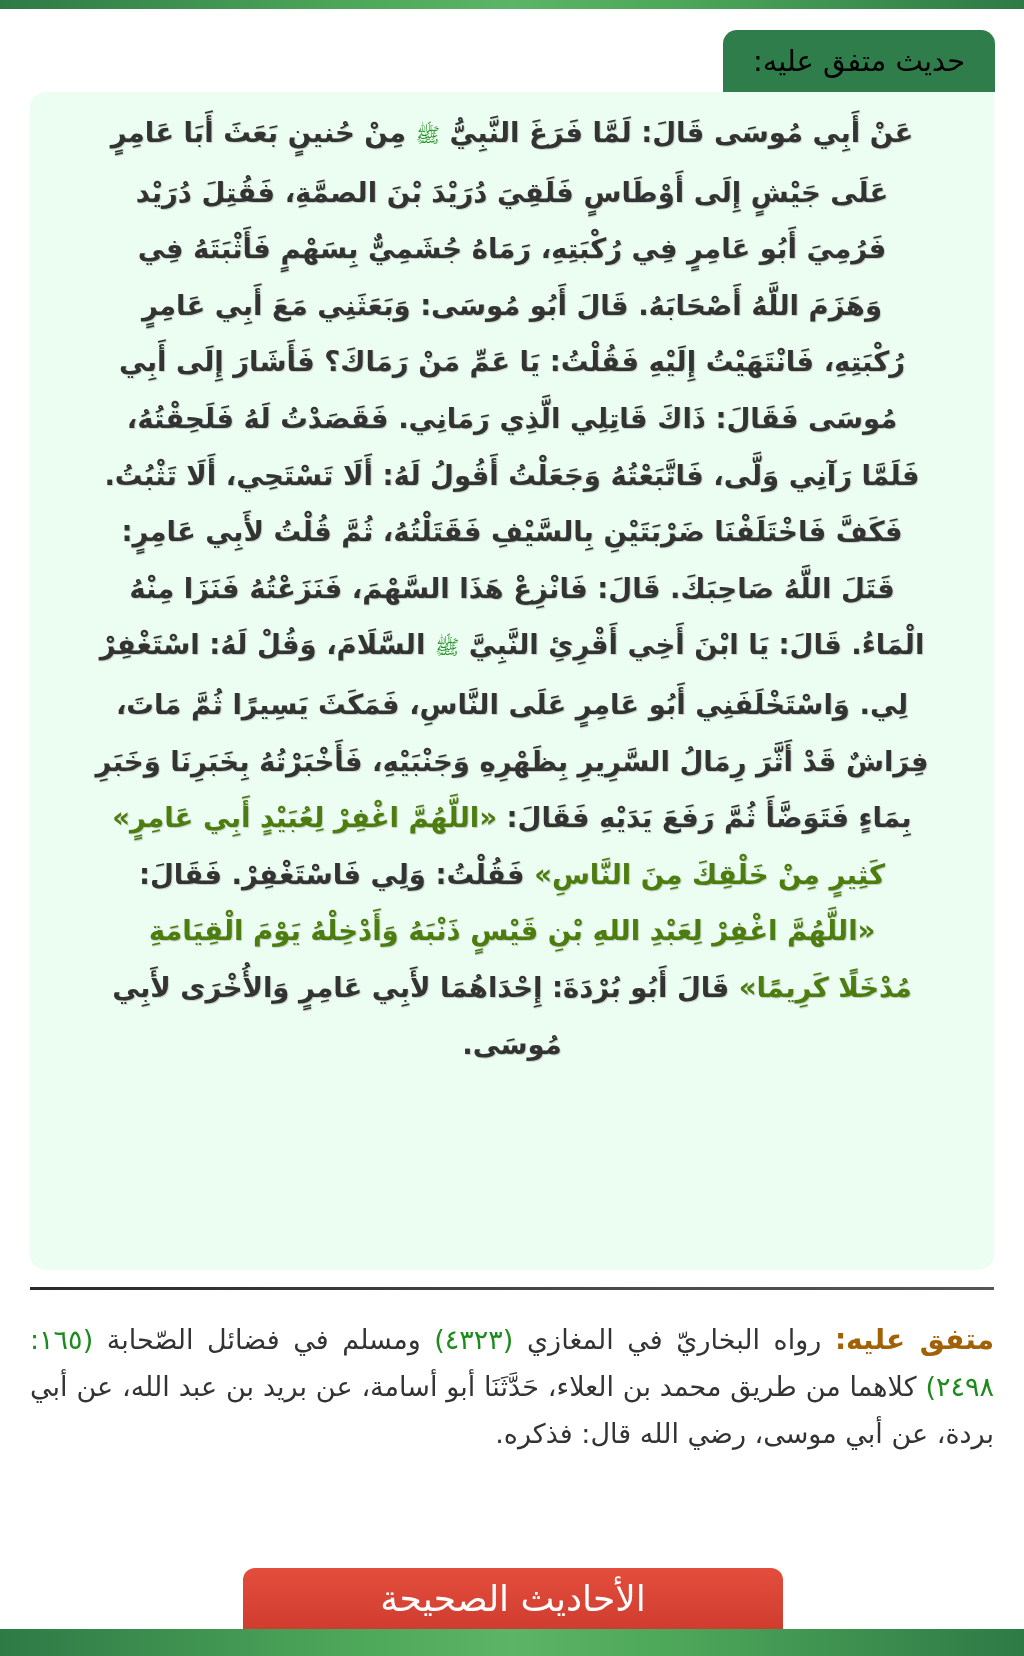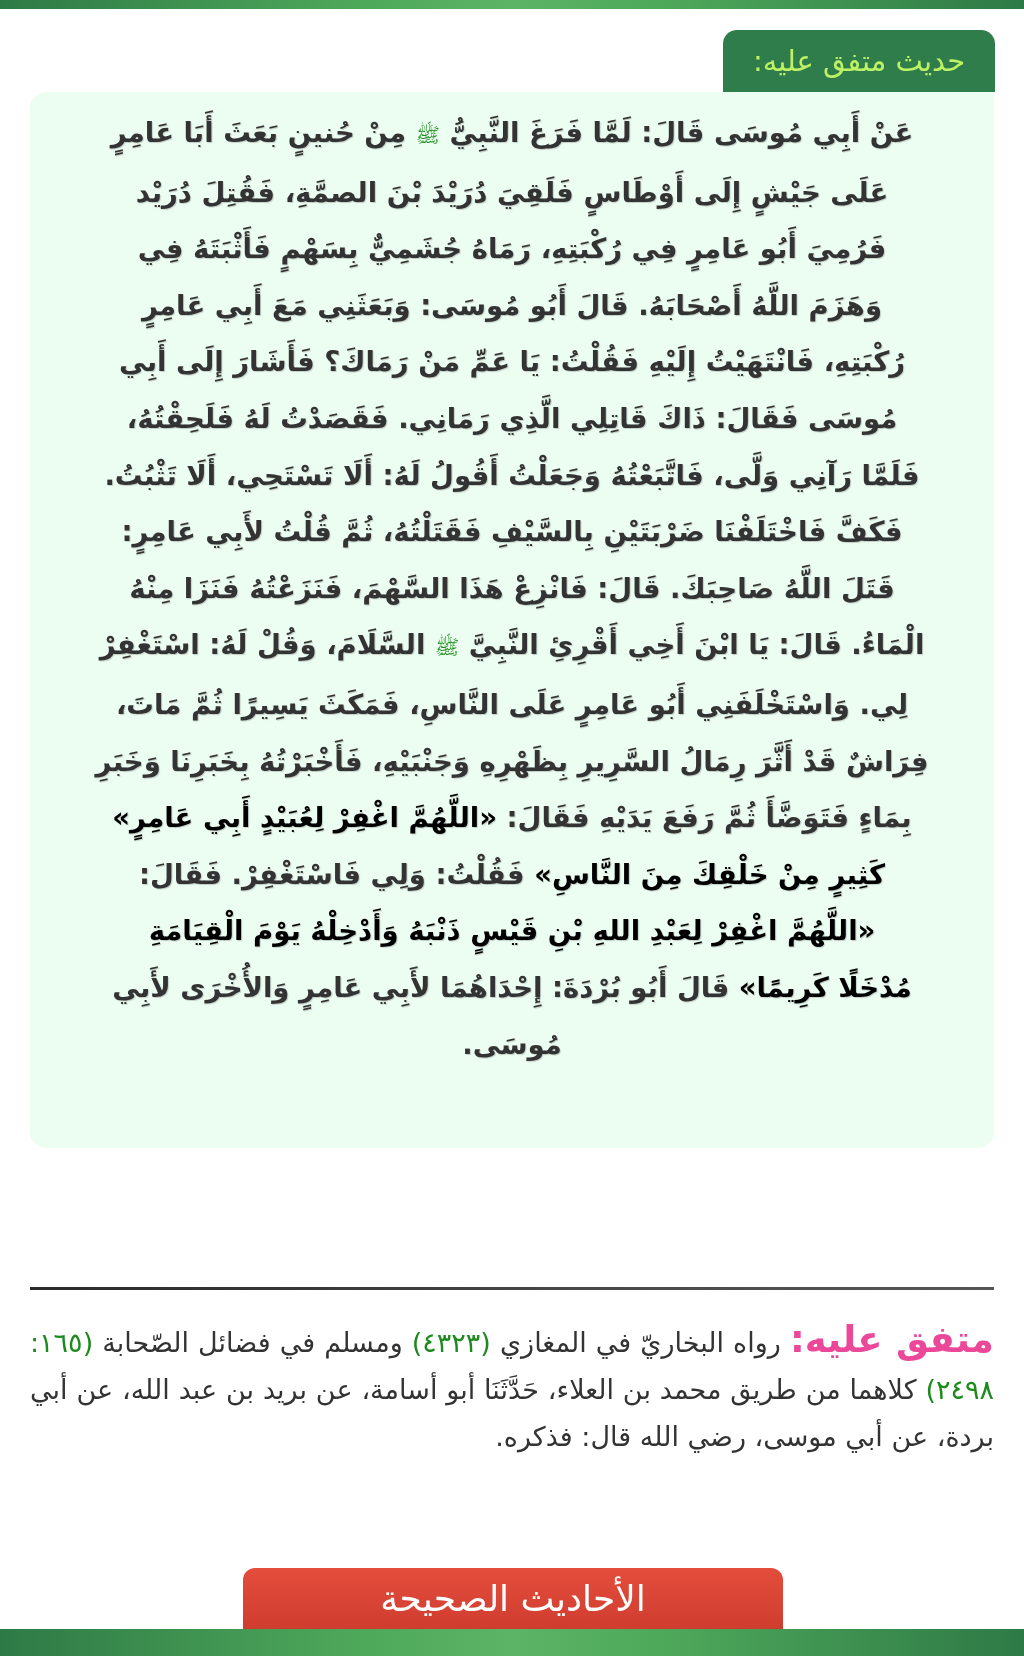--- a/index.html
+++ b/index.html
@@ -11,52 +11,52 @@
       background: linear-gradient(90deg, #2e7a46 0%, #4ea85a 35%, #5cb567 50%, #4ea85a 65%, #2e7a46 100%);
     }
     .bottom-bar {
       position: absolute; left: 0; top: 1629px; width: 1024px; height: 27px;
       background: linear-gradient(90deg, #2e7a46 0%, #4ea85a 35%, #5cb567 50%, #4ea85a 65%, #2e7a46 100%);
     }
 
     .title-tab {
       position: absolute; right: 29px; top: 30px; width: 272px; height: 62px;
       background: #2e7d4a; border-radius: 14px 14px 0 0;
-      color: #bef264; font-size: 29px; line-height: 62px; text-align: center;
+      color: #000000; font-size: 29px; line-height: 62px; text-align: center;
       font-family: "DejaVu Sans", sans-serif;
     }
 
     .hadith-box {
-      position: absolute; left: 30px; top: 92px; width: 964px; height: 1056px;
+      position: absolute; left: 30px; top: 92px; width: 964px; height: 1178px;
       background: #ecfdf1; border-radius: 0 0 16px 16px;
       border-top-left-radius: 16px;
       padding: 12px 22px 12px 22px;
     }
     .hadith-text {
       font-family: "DejaVu Sans", sans-serif;
       font-weight: bold; font-size: 27.5px; line-height: 56.6px;
       color: #333333; text-align: center; direction: rtl;
       text-shadow: 1px 1px 1px rgba(0,0,0,0.18);
     }
     .hadith-line { display: block; white-space: nowrap; }
     .pbuh { color: #1a8a1a; font-size: 20px; font-weight: normal; text-shadow: none; }
-    .dua { color: #000000; }
+    .dua { color: #4d7c0f; }
 
     .divider {
       position: absolute; left: 30px; top: 1287px; width: 964px; height: 3px;
       background: linear-gradient(90deg, #2b2b2b 0%, #333 20%, #4a4a4a 60%, #555 100%);
     }
 
     .source-block {
       position: absolute; left: 30px; top: 1316px; width: 964px;
       font-family: "DejaVu Sans", sans-serif;
       font-size: 27px; line-height: 47px; color: #333333;
       text-align: justify; direction: rtl;
     }
-    .source-label { color: #ec4899; font-weight: bold; font-size: 37px; }
+    .source-label { color: #a16207; font-weight: bold; font-size: 28px; }
     .ref-num { color: #1d8a1d; }
 
     .site-badge {
       position: absolute; left: 243px; top: 1568px; width: 540px; height: 61px;
       background: linear-gradient(180deg, #e44d3c 0%, #cf3d2f 100%);
       border-radius: 12px 12px 0 0;
       color: #ffffff; font-size: 36px; line-height: 61px; text-align: center;
       font-family: "DejaVu Sans", sans-serif; direction: rtl;
     }
   </style>

